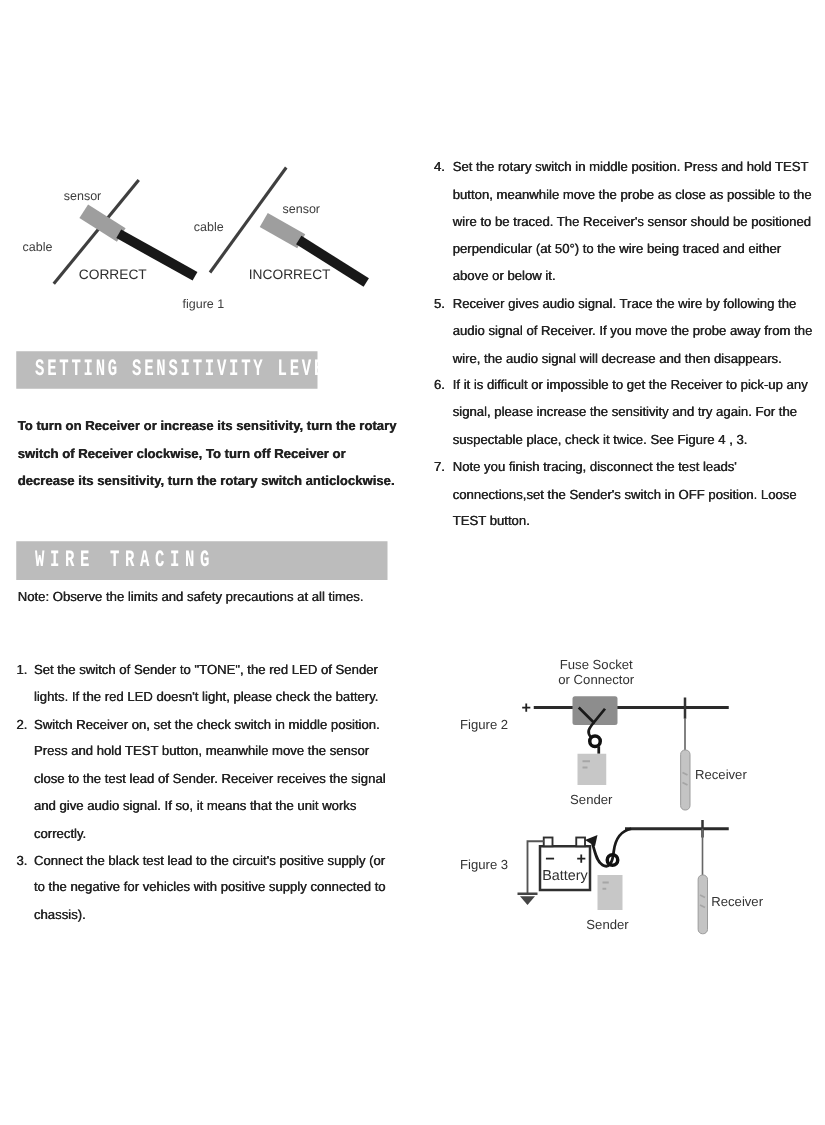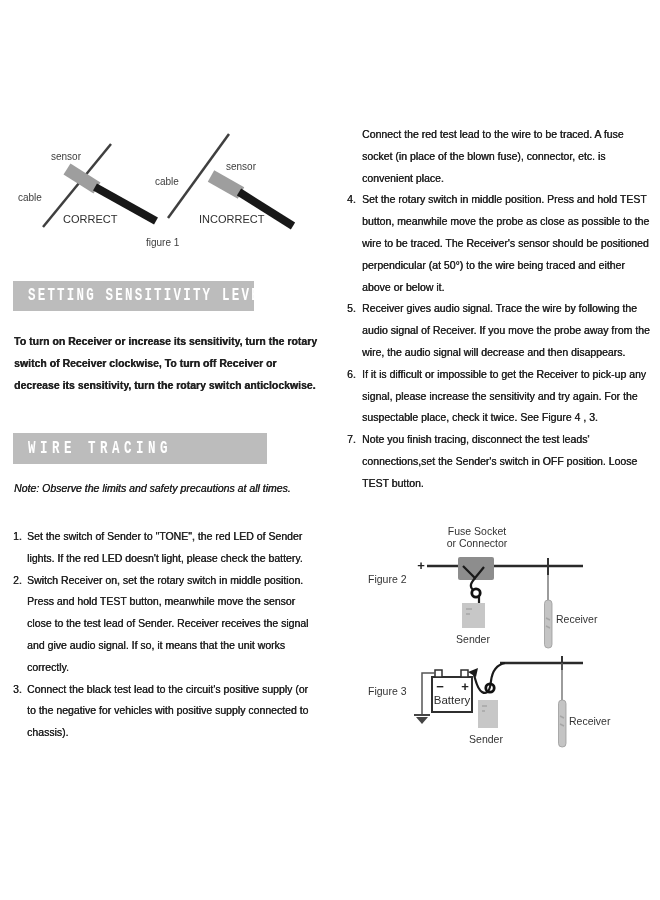--- a/index.html
+++ b/index.html
@@ -6,29 +6,29 @@
   body{
     width:660px;height:900px;position:relative;background:#ffffff;
     font-family:"Liberation Sans",sans-serif;color:#232323;overflow:hidden;
   }
   .body-text{font-size:10.5px;line-height:21.8px;text-shadow:0.35px 0 0 currentColor;}
   .hdr{
     position:absolute;left:13px;width:241px;height:30px;background:#bcbcbc;
     display:flex;align-items:center;padding-left:15px;box-sizing:border-box;
   }
   .hdr1{top:281px;}
-  .hdr2{top:433px;width:254px;height:31px;}
+  .hdr2{top:433px;width:297px;height:31px;}
   .hdr-text{
     display:inline-block;transform:scaleY(1.5);transform-origin:0 55%;
     font-family:"Liberation Mono",monospace;font-weight:bold;font-size:12.5px;
     letter-spacing:2.2px;color:#ffffff;white-space:nowrap;
   }
   .hdr2 .hdr-text{letter-spacing:4.5px;}
   .para1{position:absolute;left:14px;top:331px;width:308px;font-weight:bold;}
-  .note{position:absolute;left:14px;top:478px;width:308px;font-style:italic;}
+  .note{position:absolute;left:14px;top:468px;width:308px;}
   .steps-left{position:absolute;left:13px;top:526px;width:306px;}
   .right-col{position:absolute;left:347px;top:124px;width:304px;}
   .cont{margin-left:15px;}
   .step{display:flex;margin:0;}
   .step .num{flex:0 0 14px;}
   .right-col .step .num{flex:0 0 15px;}
   .step .txt{flex:1;}
   .fig1{position:absolute;left:10px;top:130px;}
   .fig2{position:absolute;left:355px;top:523px;}
   .fig3{position:absolute;left:355px;top:648px;}
@@ -73,30 +73,29 @@
 
 <div class="note body-text">Note: Observe the limits and safety precautions at all times.</div>
 
 <div class="steps-left body-text">
   <div class="step">
     <span class="num">1.</span>
     <span class="txt">Set the switch of Sender to "TONE", the red LED of Sender lights. If the red LED doesn't light, please check the battery.</span>
   </div>
   <div class="step">
     <span class="num">2.</span>
-    <span class="txt">Switch Receiver on, set the rotary switch in middle position. Press and hold TEST button, meanwhile move the sensor close to the test lead of Sender. Receiver receives the signal and give audio signal. If so, it means that the unit works correctly.</span>
+    <span class="txt">Switch Receiver on, set the check switch in middle position. Press and hold TEST button, meanwhile move the sensor close to the test lead of Sender. Receiver receives the signal and give audio signal. If so, it means that the unit works correctly.</span>
   </div>
   <div class="step">
     <span class="num">3.</span>
     <span class="txt">Connect the black test lead to the circuit's positive supply (or to the negative for vehicles with positive supply connected to chassis).</span>
   </div>
 </div>
 
 <div class="right-col body-text">
-  <div class="cont">Connect the red test lead to the wire to be traced. A fuse socket (in place of the blown fuse), connector, etc. is convenient place.</div>
   <div class="step">
     <span class="num">4.</span>
     <span class="txt">Set the rotary switch in middle position. Press and hold TEST button, meanwhile move the probe as close as possible to the wire to be traced. The Receiver's sensor should be positioned perpendicular (at 50°) to the wire being traced and either above or below it.</span>
   </div>
   <div class="step">
     <span class="num">5.</span>
     <span class="txt">Receiver gives audio signal. Trace the wire by following the audio signal of Receiver. If you move the probe away from the wire, the audio signal will decrease and then disappears.</span>
   </div>
   <div class="step">
     <span class="num">6.</span>

